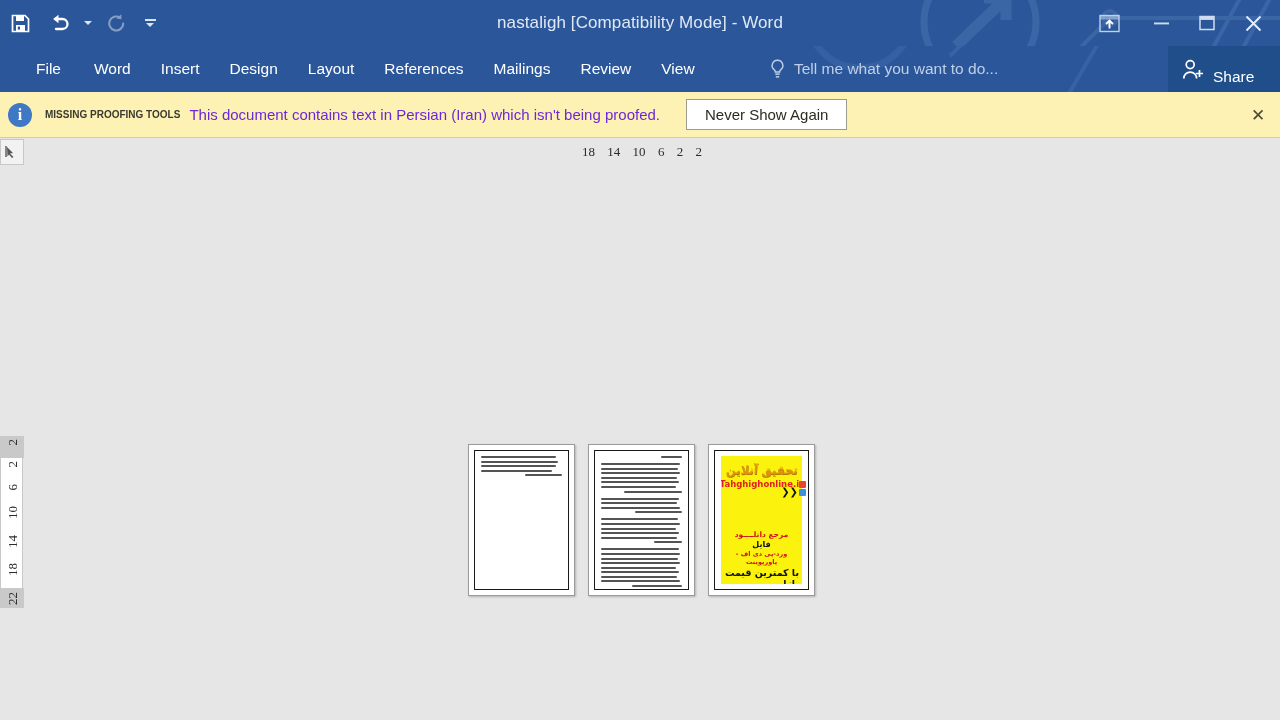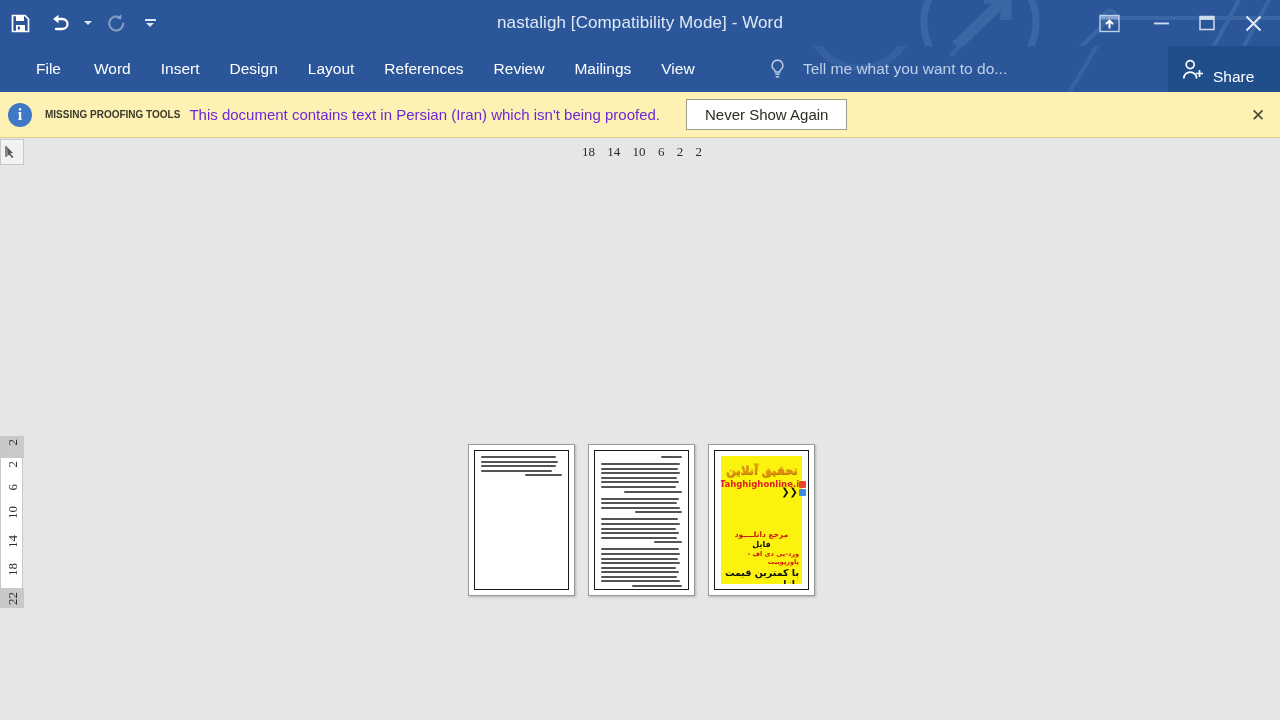--- a/index.html
+++ b/index.html
@@ -62,21 +62,21 @@
   }
   .ribbon-deco { position: absolute; right: 120px; top: -60px; width: 360px; height: 140px; opacity: .12; }
   .tabs { position: absolute; left: 18px; top: 0; height: 46px; display: flex; align-items: center; }
   .tab {
     height: 46px; line-height: 46px; padding: 0 15px;
     font-size: 15.5px; color: #ffffff; white-space: nowrap;
   }
   .tab.file { padding: 0 18px; }
   .tellme {
     position: absolute; left: 770px; top: 0; height: 46px;
-    display: flex; align-items: center; gap: 18px;
+    display: flex; align-items: center; gap: 9px;
   }
   .tellme-text { font-size: 15.5px; color: #bfd0e8; font-style: normal; }
   .share-btn {
     position: absolute; right: 0; top: 0; height: 46px; min-width: 112px;
     background: #204e8a; display: flex; align-items: center; gap: 9px;
     padding: 0 18px 0 14px;
   }
   .share-label { font-size: 15.5px; color: #ffffff; margin-top: 16px; }
 
   
@@ -165,21 +165,21 @@
     font-family: "DejaVu Sans", sans-serif; font-size: 11.5px; font-weight: bold;
     color: #e0950c; letter-spacing: -.4px; transform: skewX(-4deg);
     text-shadow: .5px .5px 0 #b97508;
   }
   .ad-site {
     font-family: "DejaVu Sans", sans-serif; font-size: 8.5px; font-weight: bold;
     color: #e02020; direction: ltr; margin-top: 1px;
   }
   .ad-l1 { font-family: "DejaVu Sans", sans-serif; font-size: 7.5px; font-weight: bold; color: #d01515; margin-top: 40px; }
   .ad-l2 { font-family: "DejaVu Sans", sans-serif; font-size: 8px; font-weight: bold; color: #111111; }
-  .ad-l3 { font-family: "DejaVu Sans", sans-serif; font-size: 6.5px; font-weight: bold; color: #d01515; }
+  .ad-l3 { font-family: "DejaVu Sans", sans-serif; font-size: 6.5px; font-weight: bold; color: #d01515; text-align: center; }
   .ad-l4 { font-family: "DejaVu Sans", sans-serif; font-size: 9.5px; font-weight: bold; color: #111111; }
   .ad-phone {
     font-family: "DejaVu Sans", sans-serif; font-size: 9px; font-weight: bold;
     color: #d01515; transform: rotate(-4deg); margin-top: 1px;
   }
   .ad-arrow { position: absolute; right: 16px; top: 41px; color: #111; font-size: 10px; }
   .ad-badges { position: absolute; right: 8px; top: 36px; display: flex; flex-direction: column; gap: 1px; }
   .badge-sq { width: 7px; height: 7px; border-radius: 1px; }
 </style>
 </head>
@@ -264,22 +264,22 @@
       <path d="M250 140 L320 20" fill="none" stroke="#8fb4e2" stroke-width="4"></path>
     </svg>
 
     <div class="tabs">
       <div class="tab file">File</div>
       <div class="tab">Word</div>
       <div class="tab">Insert</div>
       <div class="tab">Design</div>
       <div class="tab">Layout</div>
       <div class="tab">References</div>
+      <div class="tab">Mailings</div>
       <div class="tab">Review</div>
-      <div class="tab">Mailings</div>
       <div class="tab">View</div>
     </div>
 
     <div class="tellme">
       <svg width="15" height="21" viewBox="0 0 15 21">
         <path d="M7.5 1.2 a5.3 5.3 0 0 1 3.4 9.4 c-.9.8-1.2 1.5-1.2 2.4 h-4.4 c0-.9-.3-1.6-1.2-2.4 A5.3 5.3 0 0 1 7.5 1.2 Z" fill="none" stroke="#bfd0e8" stroke-width="1.4"></path>
         <rect x="5.3" y="14.4" width="4.4" height="1.5" fill="#bfd0e8"></rect>
         <rect x="5.8" y="17.1" width="3.4" height="1.5" fill="#bfd0e8"></rect>
       </svg>
       <span class="tellme-text">Tell me what you want to do...</span>

